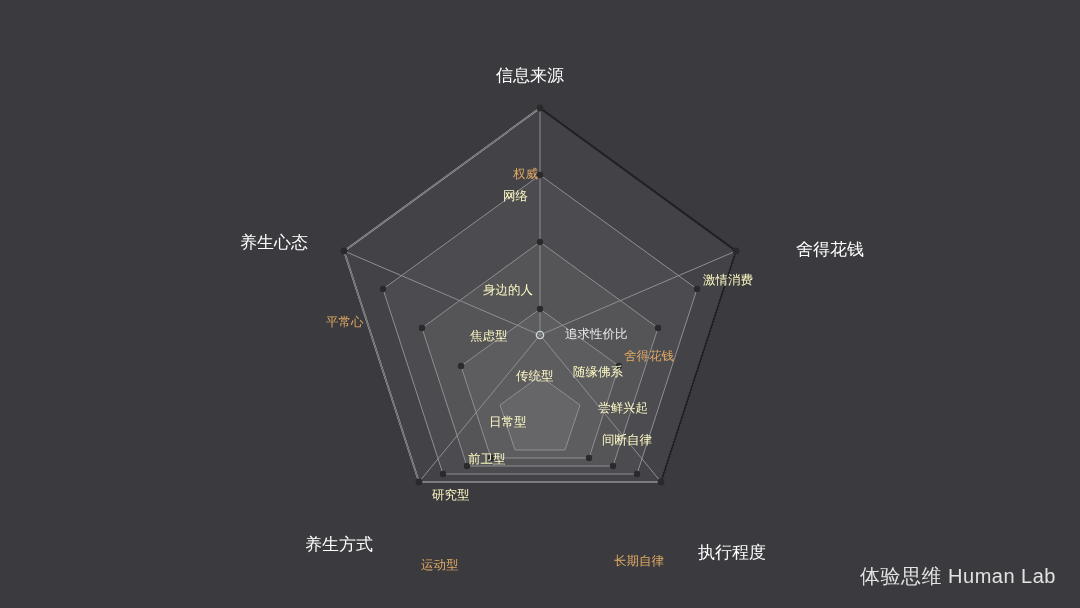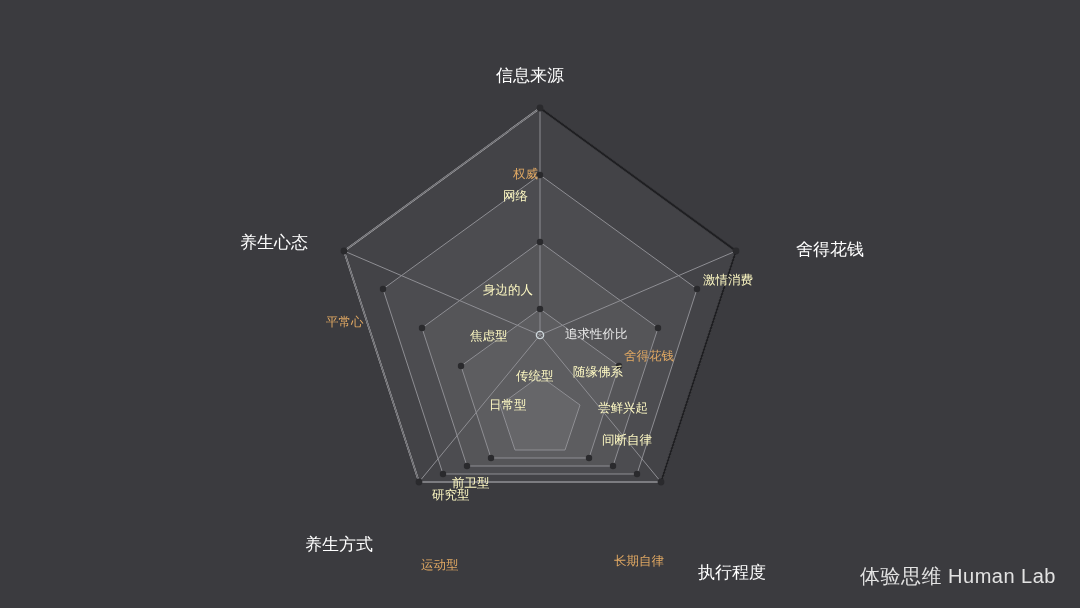--- a/index.html
+++ b/index.html
@@ -109,38 +109,38 @@
         <circle cx="344" cy="251" r="3.4"></circle>
         <circle cx="383" cy="289" r="3.2"></circle>
         <circle cx="422" cy="328" r="3.2"></circle>
         <circle cx="461" cy="366" r="3.2"></circle>
       </g>
       <circle cx="540" cy="335" r="3.6" fill="none" stroke="#cfd8dc" stroke-width="1.4"></circle>
     </svg>
 
     <div class="axis-name" style="left:496px; top:64px;">信息来源</div>
     <div class="axis-name" style="left:796px; top:238px;">舍得花钱</div>
-    <div class="axis-name" style="left:698px; top:561px;">执行程度</div>
+    <div class="axis-name" style="left:698px; top:541px;">执行程度</div>
     <div class="axis-name" style="left:305px; top:533px;">养生方式</div>
     <div class="axis-name" style="left:212px; top:231px;margin-left:28px;">养生心态</div>
 
     <div class="ring-label outer" style="left:513px; top:118px;">权威</div>
     <div class="ring-label" style="left:503px; top:188px;">网络</div>
     <div class="ring-label" style="left:483px; top:282px;">身边的人</div>
     <div class="ring-label center" style="left:549px; top:326px;">追求性价比</div>
     <div class="ring-label outer" style="left:326px; top:266px;">平常心</div>
     <div class="ring-label" style="left:470px; top:328px;">焦虑型</div>
     <div class="ring-label" style="left:703px; top:272px;">激情消费</div>
     <div class="ring-label outer" style="left:624px; top:300px;">舍得花钱</div>
     <div class="ring-label" style="left:573px; top:364px;">随缘佛系</div>
     <div class="ring-label" style="left:598px; top:400px;">尝鲜兴起</div>
     <div class="ring-label" style="left:602px; top:432px;">间断自律</div>
     <div class="ring-label outer" style="left:614px; top:505px;">长期自律</div>
     <div class="ring-label" style="left:516px; top:368px;">传统型</div>
-    <div class="ring-label" style="left:489px; top:397px;">日常型</div>
-    <div class="ring-label" style="left:452px; top:451px;margin-top:24px;">前卫型</div>
+    <div class="ring-label" style="left:489px; top:414px;">日常型</div>
+    <div class="ring-label" style="left:468px; top:451px;">前卫型</div>
     <div class="ring-label" style="left:432px; top:487px;">研究型</div>
     <div class="ring-label outer" style="left:421px; top:509px;">运动型</div>
   </div>
 
   <div id="watermark">体验思维 Human Lab</div>
 
 </div>
 
 </body></html>

